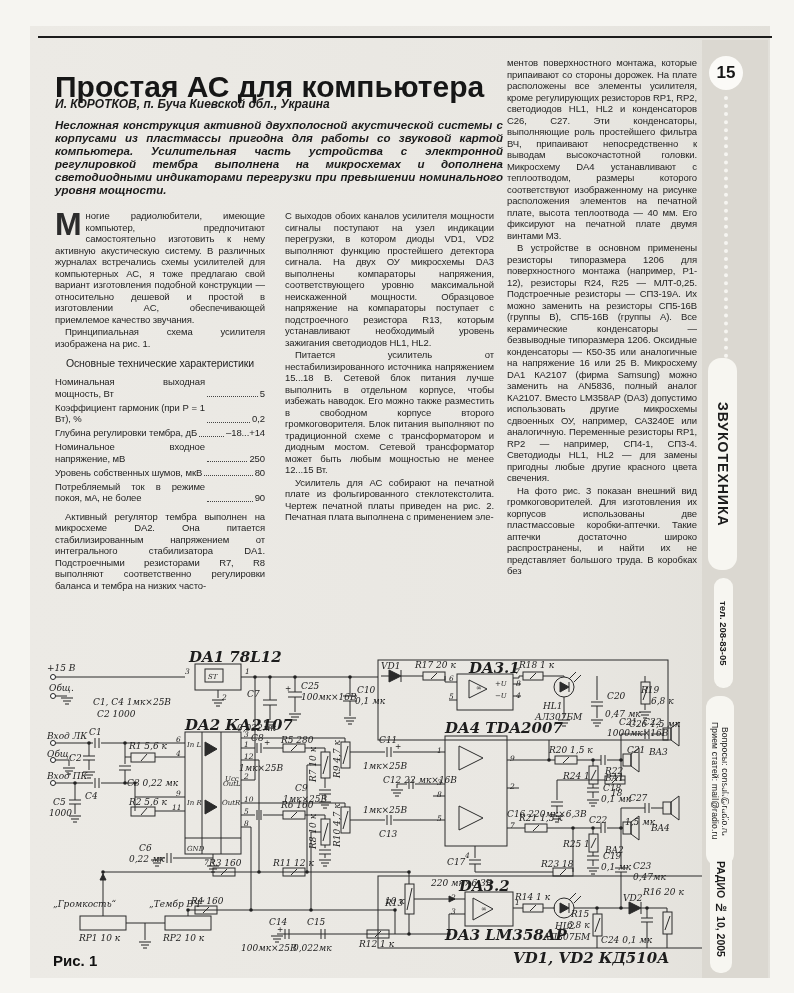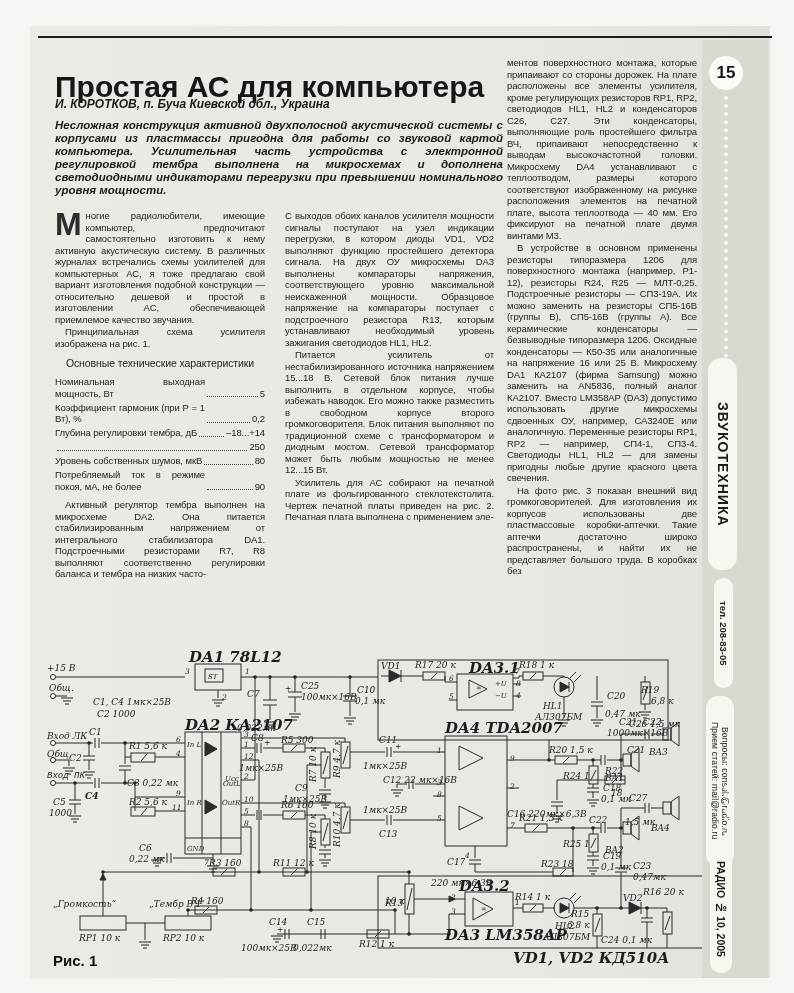--- a/index.html
+++ b/index.html
@@ -76,20 +76,21 @@
           <span class="sp-lbl">Коэффициент гармоник (при Р = 1 Вт), %</span>
           <span class="sp-dots"></span>
           <span class="sp-val">0,2</span>
         </div>
         <div class="spec">
           <span class="sp-lbl">Глубина регулировки тембра, дБ</span>
           <span class="sp-dots"></span>
           <span class="sp-val">–18...+14</span>
         </div>
         <div class="spec">
+          <span class="sp-lbl">Номинальное входное напряжение, мВ</span>
           <span class="sp-dots"></span>
           <span class="sp-val">250</span>
         </div>
         <div class="spec">
           <span class="sp-lbl">Уровень собственных шумов, мкВ</span>
           <span class="sp-dots"></span>
           <span class="sp-val">80</span>
         </div>
         <div class="spec">
           <span class="sp-lbl">Потребляемый ток в режиме покоя, мА, не более</span>
@@ -517,26 +518,26 @@
         <div class="sch-l " style="left: 490px; top: 65px;">АЛ307БМ</div>
         <div class="sch-l " style="left: 562px; top: 44px;">C20</div>
         <div class="sch-l " style="left: 560px; top: 62px;">0,47 мк</div>
         <div class="sch-l " style="left: 596px; top: 38px; text-align: center;">R19</div>
         <div class="sch-l " style="left: 606px; top: 49px;">6,8 к</div>
         <div class="sch-l " style="left: 574px; top: 70px;">C21, C22</div>
         <div class="sch-l " style="left: 562px; top: 81px;">1000мк×16В</div>
         <div class="sch-l b" style="left: 140px; top: 73px;">DA2   КА2107</div>
         <div class="sch-l " style="left: 2px; top: 84px;">Вход ЛК</div>
         <div class="sch-l " style="left: 2px; top: 102px;">Общ.</div>
-        <div class="sch-l " style="left: 2px; top: 124px; font-family: Liberation Mono, monospace;">Вход ПК</div>
+        <div class="sch-l " style="left: 2px; top: 124px;">Вход ПК</div>
         <div class="sch-l " style="left: 44px; top: 80px;">C1</div>
         <div class="sch-l " style="left: 24px; top: 106px;">C2</div>
         <div class="sch-l " style="left: 84px; top: 94px;">R1 5,6 к</div>
         <div class="sch-l " style="left: 82px; top: 131px;">C3 0,22 мк</div>
-        <div class="sch-l " style="left: 40px; top: 144px; font-weight: bold;">C4</div>
+        <div class="sch-l " style="left: 40px; top: 144px;">C4</div>
         <div class="sch-l " style="left: 84px; top: 150px;">R2 5,6 к</div>
         <div class="sch-l " style="left: 8px; top: 150px;">C5</div>
         <div class="sch-l " style="left: 4px; top: 161px;">1000</div>
         <div class="sch-l pin" style="left: 131px; top: 87px;">6</div>
         <div class="sch-l pin" style="left: 131px; top: 101px;">4</div>
         <div class="sch-l pin" style="left: 131px; top: 141px;">9</div>
         <div class="sch-l pin" style="left: 127px; top: 155px;">11</div>
         <div class="sch-l pin" style="left: 159px; top: 210px;">7</div>
         <div class="sch-l pin" style="left: 199px; top: 82px;">3</div>
         <div class="sch-l pin" style="left: 199px; top: 92px;">1</div>
@@ -547,21 +548,21 @@
         <div class="sch-l pin" style="left: 199px; top: 171px;">8</div>
         <div class="sch-l cell" style="left: 142px; top: 93px;">In L</div>
         <div class="sch-l cell" style="left: 142px; top: 151px;">In R</div>
         <div class="sch-l cell" style="left: 178px; top: 88px; margin-top: 44px;">OutL</div>
         <div class="sch-l cell" style="left: 180px; top: 127px;">Ucc</div>
         <div class="sch-l cell" style="left: 177px; top: 151px;">OutR</div>
         <div class="sch-l cell" style="left: 142px; top: 197px;">GND</div>
         <div class="sch-l " style="left: 206px; top: 86px;">C8</div>
         <div class="sch-l pin" style="left: 219px; top: 90px;">+</div>
         <div class="sch-l " style="left: 194px; top: 116px;">1мк×25В</div>
-        <div class="sch-l " style="left: 236px; top: 88px;">R5 300</div>
+        <div class="sch-l " style="left: 236px; top: 88px;">R5 280</div>
         <div class="sch-l v" style="left: 264px; top: 134px;">R7 10 к</div>
         <div class="sch-l " style="left: 250px; top: 136px;">C9</div>
         <div class="sch-l " style="left: 238px; top: 147px;">1мк×25В</div>
         <div class="sch-l v" style="left: 288px; top: 130px;">R9 4,7 к</div>
         <div class="sch-l " style="left: 334px; top: 88px;">C11</div>
         <div class="sch-l pin" style="left: 350px; top: 94px;">+</div>
         <div class="sch-l " style="left: 318px; top: 114px;">1мк×25В</div>
         <div class="sch-l " style="left: 338px; top: 128px;">C12  22 мк×16В</div>
         <div class="sch-l " style="left: 236px; top: 153px;">R6 160</div>
         <div class="sch-l v" style="left: 264px; top: 201px;">R8 10 к</div>

